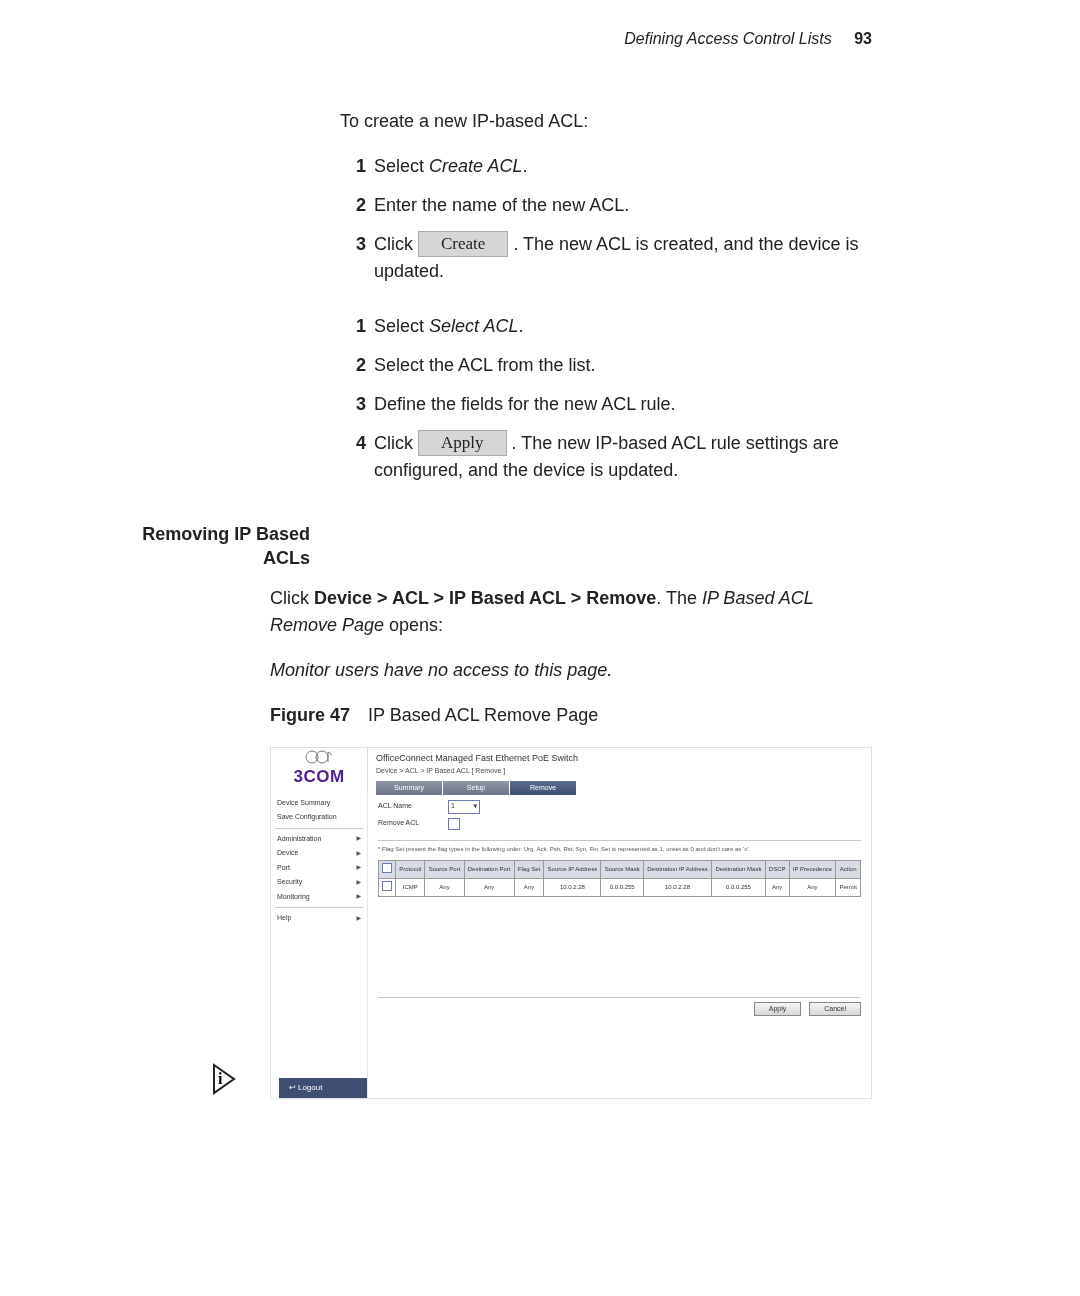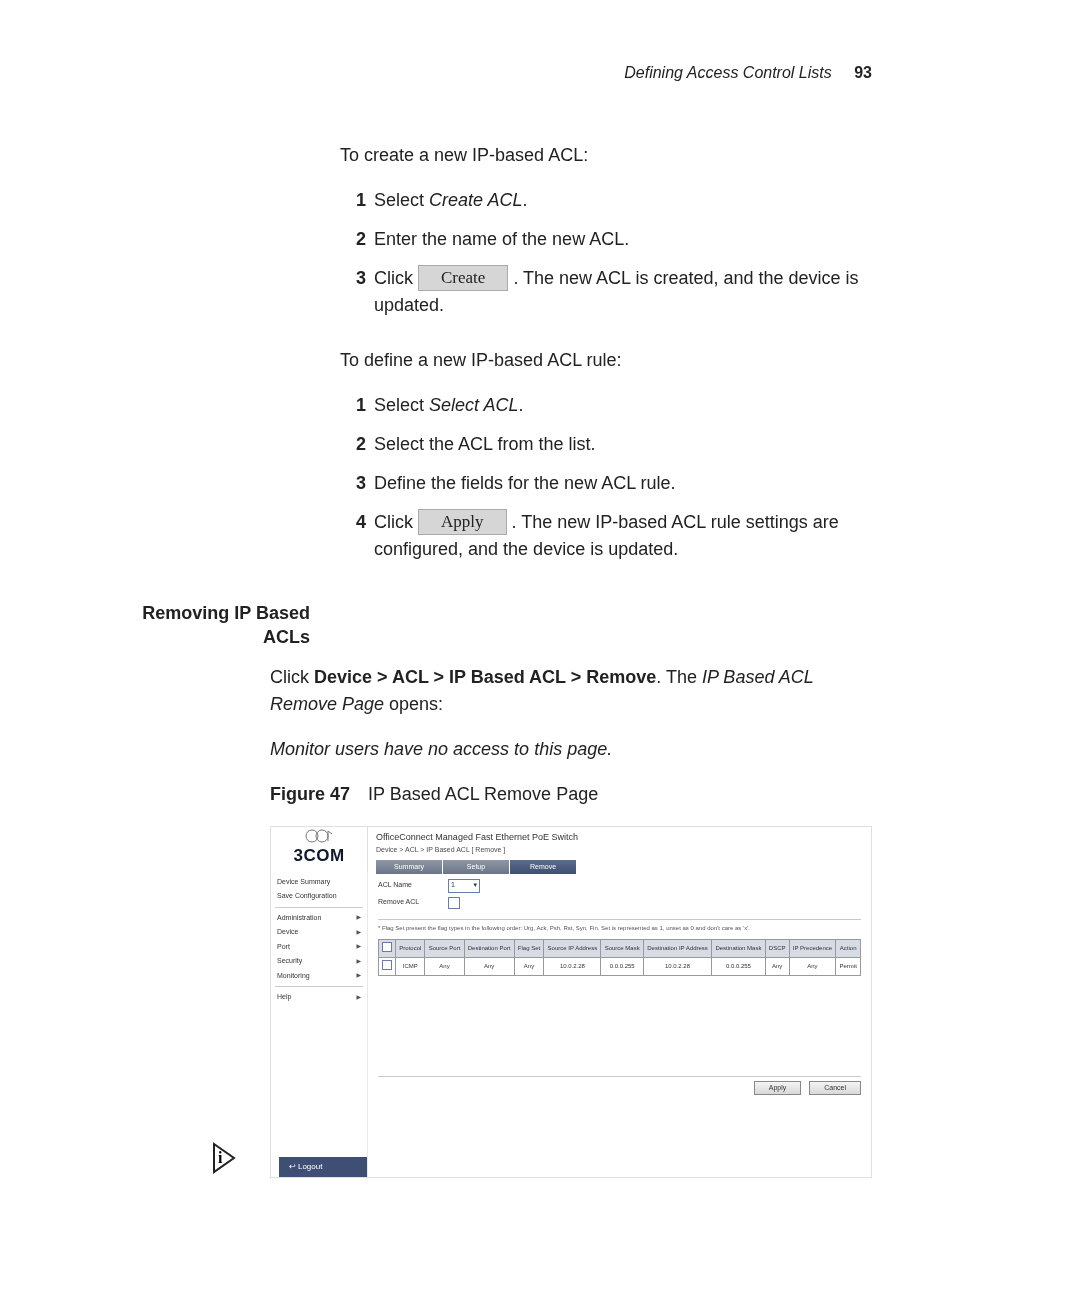--- a/index.html
+++ b/index.html
@@ -3,21 +3,21 @@
 <meta charset="utf-8">
 <style>
   body {
     margin: 0;
     background: #fff;
     font-family: "Helvetica Neue", Arial, sans-serif;
     color: #222;
     width: 1080px;
   }
   .page {
-    padding: 64px 80px 80px 80px;
+    padding: 30px 80px 80px 80px;
     box-sizing: border-box;
     width: 952px;
   }
   .running-head {
     text-align: right;
     font-size: 16px;
     margin-bottom: 60px;
   }
   .running-head .title { font-style: italic; margin-right: 18px; }
   .running-head .num { font-weight: bold; }
@@ -78,21 +78,21 @@
   }
   .shot-logo {
     width: 96px;
     border-right: 1px solid #ddd;
     display: flex;
     flex-direction: column;
     align-items: center;
     justify-content: center;
     font-family: Arial, sans-serif;
   }
-  .shot-logo .three { font-size: 17px; font-weight: bold; letter-spacing: 0.5px; color: #0f172a;}
+  .shot-logo .three { font-size: 17px; font-weight: bold; letter-spacing: 0.5px; color: #4c1d95;}
   .shot-logo svg { display:block; }
   .shot-header {
     flex: 1;
     padding: 4px 8px 0 8px;
   }
   .shot-title { font-size: 9px; color: #333; }
   .shot-crumb { font-size: 7px; color: #4b4b4b; margin-top: 1px; }
   .shot-tabs { display: flex; margin-top: 4px; height: 14px; }
   .shot-tab {
     width: 66px;
@@ -199,21 +199,20 @@
         <div class="li">
           <span class="n">3</span>
           <span class="t">
             <span>Click </span>
             <span class="btn-inline">Create</span>
             <span> . The new ACL is created, and the device is updated.</span>
           </span>
         </div>
       </div>
 
-      <p class="para">To define a new IP-based ACL rule:</p>
 
       <div class="list">
         <div class="li">
           <span class="n">1</span>
           <span class="t">
             <span>Select </span><em class="ital">Select ACL</em><span>.</span>
           </span>
         </div>
         <div class="li">
           <span class="n">2</span>

